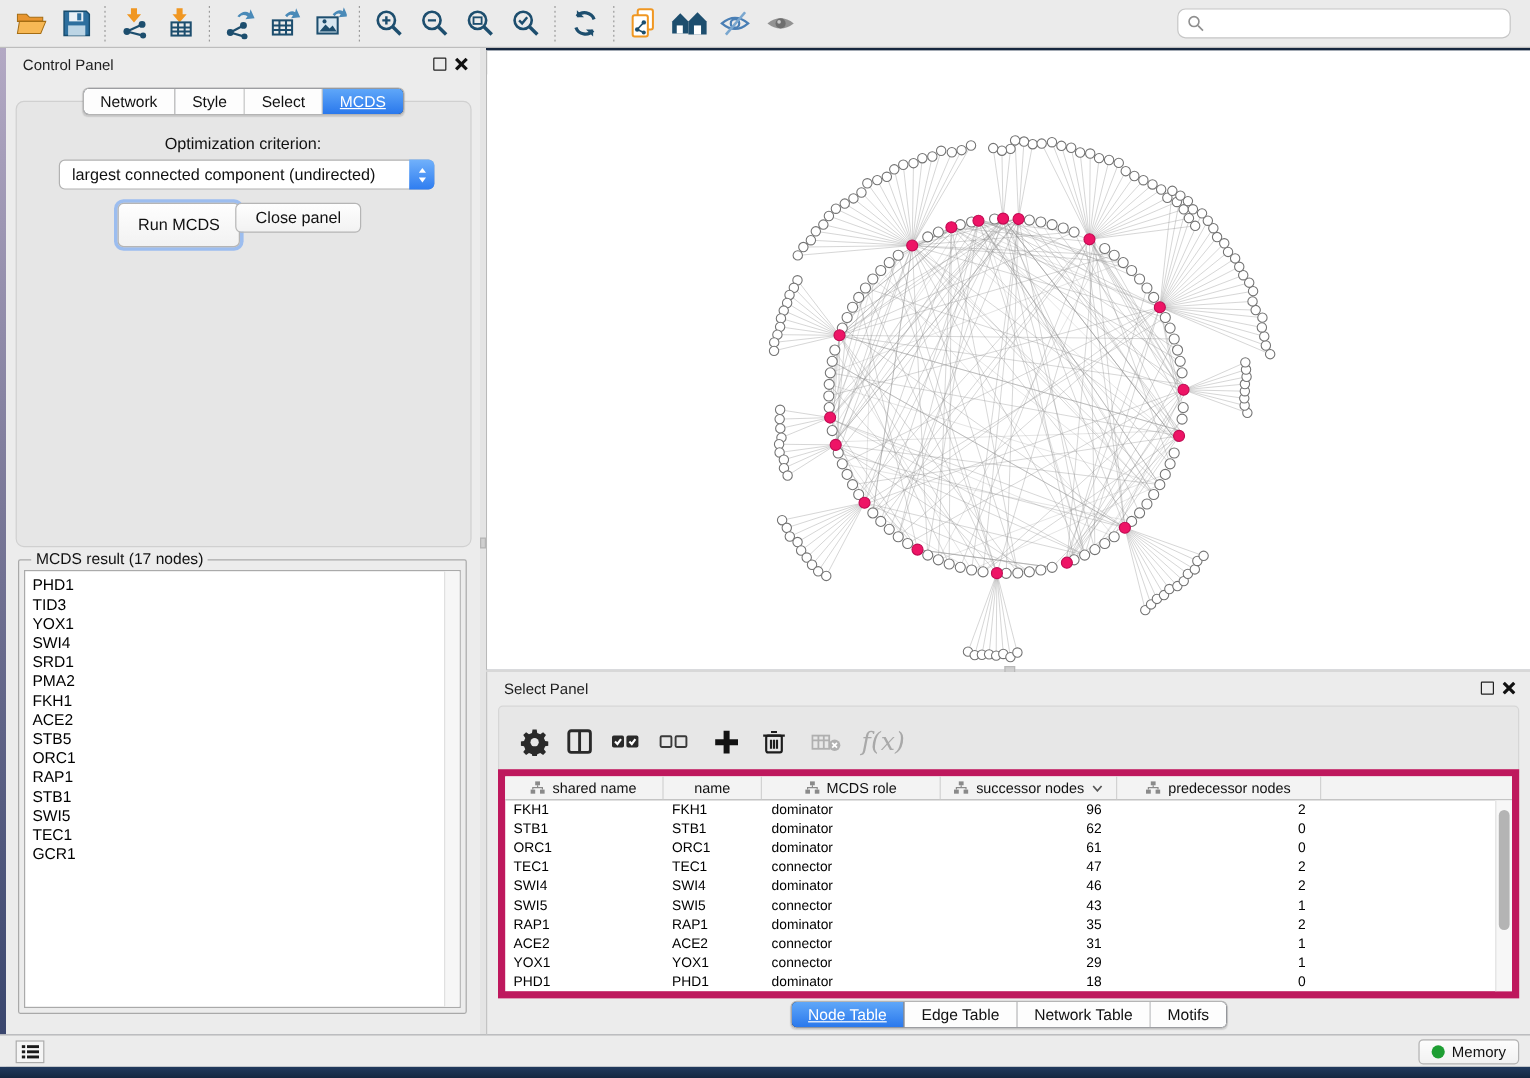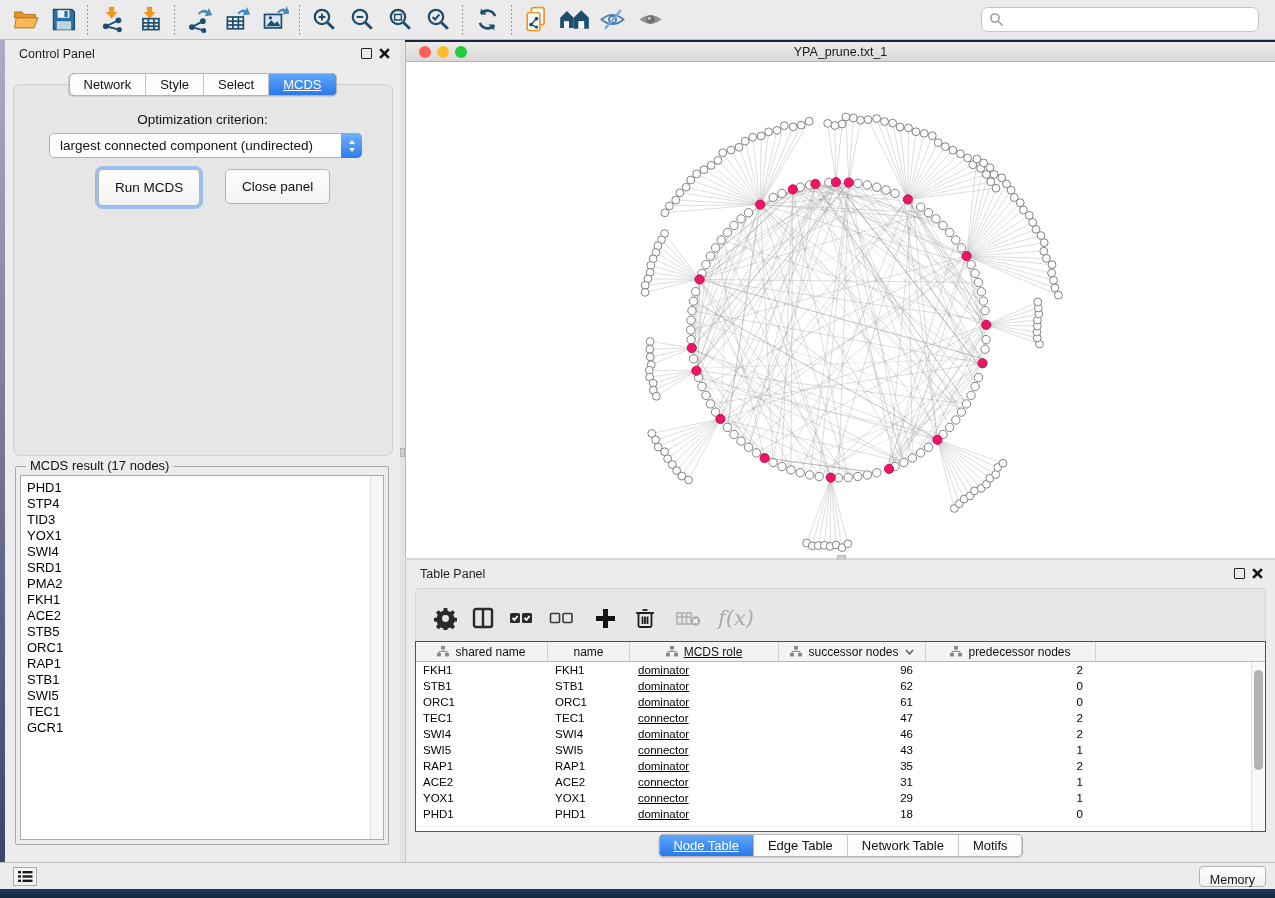--- a/index.html
+++ b/index.html
@@ -49,21 +49,21 @@
   #criterion { position:absolute; left:44px; top:93px; width:313px; height:25px; background:#fff;
     border:1px solid #b2b2b2; border-radius:5px; display:flex; align-items:center; }
   #criterion .val { flex:1; font-size:13.5px; padding-left:10px; color:#111; white-space:nowrap; }
   #criterion .stepper { width:21px; height:25px; margin:-1px -1px -1px 0;
     background:linear-gradient(#71b1fb,#2f7df0); border-radius:0 5px 5px 0;
     display:flex; align-items:center; justify-content:center; }
   .btn { background:linear-gradient(#fefefe,#f2f2f2); border:1px solid #b5b5b5; border-radius:5px;
     font-size:13.5px; color:#111; padding:3px 16px; font-family:"Liberation Sans",sans-serif; }
   #run-btn { position:absolute; left:93px; top:129px; height:37px;
     box-shadow:0 0 0 3px rgba(106,162,245,.6); }
-  #closep-btn { position:absolute; left:220px; top:129px; height:35px; }
+  #closep-btn { position:absolute; left:191px; top:129px; height:25px; }
 
   #mcds-box { position:absolute; left:10px; right:11px; top:426px; bottom:17px;
     border:1px solid #a9a9a9; border-radius:2px; }
   #mcds-legend { position:absolute; left:10px; top:-9px; background:#ececec; padding:0 4px;
     font-size:13px; color:#111; }
   #mcds-list { position:absolute; left:4px; right:4px; top:8px; bottom:4px; background:#fff;
     border:1px solid #aaa; overflow:hidden; }
   #mcds-list ul { list-style:none; padding:4px 0 0 6px; }
   #mcds-list li { font-size:13px; line-height:16px; color:#000; }
   #mcds-scroll { position:absolute; right:0; top:0; bottom:0; width:13px; background:#f6f6f6;
@@ -85,42 +85,42 @@
   #net-canvas svg { width:100%; height:100%; }
 
   
   #table-panel { left:405px; top:560px; right:0; height:302px; background:#ececec; border-left:1px solid #c4c4c4; }
   #tp-toolbar { position:absolute; left:9px; right:9px; top:28px; height:60px; background:#e7e7e7;
     border:1px solid #d6d6d6; border-radius:4px; display:flex; align-items:center; gap:15px; padding-left:18px; }
   .tpt-btn { background:none; border:none; display:flex; align-items:center; justify-content:center; height:30px; }
   #fx-label { font-family:"DejaVu Serif", serif; font-style:italic; font-size:21px; color:#a9a9a9; }
 
   #node-table { position:absolute; left:9px; right:9px; top:81px; bottom:30px; background:#fff;
-    border:1px solid #be185d; }
+    border:6px solid #be185d; }
   .t-head { display:flex; height:20px; background:#f3f3f3; border-bottom:1px solid #b9b9b9; }
   .t-hcell { display:flex; align-items:center; justify-content:center; gap:6px;
     border-right:1px solid #d2d2d2; font-size:12px; color:#111; overflow:hidden; }
   .t-row { display:flex; height:16px; }
   .t-cell { font-size:11.5px; color:#000; line-height:16px; white-space:nowrap; overflow:hidden; }
-  .c0{width:132px;} .c1{width:82px;} .c2{width:149px;text-decoration:underline;} .c3{width:147px;} .c4{width:170px;}
+  .c0{width:132px;} .c1{width:82px;} .c2{width:149px;} .c3{width:147px;} .c4{width:170px;}
   .cf{flex:1; border-right:none !important;}
   .t-cell.c0,.t-cell.c1{ padding-left:7px; }
   .t-cell.c2{ padding-left:8px; }
   .t-cell.num{ text-align:right; padding-right:13px; }
   #table-scroll { position:absolute; right:0; top:20px; bottom:0; width:14px; background:#f7f7f7; border-left:1px solid #e2e2e2; }
   #table-thumb { position:absolute; left:2px; right:2px; top:8px; height:100px; background:#b4b4b4; border-radius:5px; }
   #tp-tabs { position:absolute; bottom:5px; left:50%; transform:translateX(-50%); }
 
   
   #status-bar { left:0; bottom:9px; right:0; height:27px; background:#ececec; border-top:1px solid #bfbfbf; }
   #panels-btn { position:absolute; left:13px; top:4px; width:24px; height:19px; background:#f5f5f5;
     border:1px solid #ababab; display:flex; align-items:center; justify-content:center; }
   #memory-btn { position:absolute; right:9px; top:3px; height:21px; background:linear-gradient(#fdfdfd,#f1f1f1);
     border:1px solid #b3b3b3; border-radius:4px; display:flex; align-items:center; gap:6px;
-    padding:0 10px; font-size:12.5px; color:#111;flex-direction:column; }
+    padding:0 10px; font-size:12.5px; color:#111; }
   #memory-dot { width:11px; height:11px; border-radius:50%; }
 </style>
 </head>
 <body>
 
 <div id="app">
 
   <header id="toolbar" class="abs">
     <button class="tb-btn">
       <svg viewBox="0 0 32 32">
@@ -314,21 +314,20 @@
     </div>
     <div id="opt-label" class="abs">Optimization criterion:</div>
     <button id="run-btn" class="btn abs">Run MCDS</button>
     <button id="closep-btn" class="btn abs">Close panel</button>
 
     <fieldset id="mcds-box" class="abs">
       <span id="mcds-legend">MCDS result (17 nodes)</span>
       <div id="mcds-list">
         <ul id="mcds-ul">
             <li>PHD1</li>
-            <li>STP4</li>
             <li>TID3</li>
             <li>YOX1</li>
             <li>SWI4</li>
             <li>SRD1</li>
             <li>PMA2</li>
             <li>FKH1</li>
             <li>ACE2</li>
             <li>STB5</li>
             <li>ORC1</li>
             <li>RAP1</li>
@@ -340,26 +339,20 @@
         <div id="mcds-scroll"></div>
       </div>
     </fieldset>
   </aside>
 
   <div id="v-split" class="abs">
       <div class="grip"></div>
     </div>
 
   <section id="net-win" class="abs">
-    <div id="net-titlebar">
-      <span class="light" id="light-r" style="left: 13px; background: rgb(255, 95, 87);"></span>
-      <span class="light" id="light-y" style="left: 31px; background: rgb(254, 188, 46);"></span>
-      <span class="light" id="light-g" style="left: 49px; background: rgb(40, 200, 64);"></span>
-      <span id="net-title">YPA_prune.txt_1</span>
-    </div>
     <div id="net-canvas">
       <svg id="net-svg" viewBox="0 0 870 496" preserveAspectRatio="xMidYMid meet">
           <g>
             <line x1="293.92549212368556" y1="217.381018787801" x2="580.6831206393133" y2="258.3203368739388" stroke="#8E8E8E" stroke-width="0.7" opacity="0.42"></line>
             <line x1="293.92549212368556" y1="217.381018787801" x2="573.1456591652757" y2="220.42695913513208" stroke="#8E8E8E" stroke-width="0.7" opacity="0.42"></line>
             <line x1="293.92549212368556" y1="217.381018787801" x2="578.156221499678" y2="296.87336765838705" stroke="#8E8E8E" stroke-width="0.7" opacity="0.42"></line>
             <line x1="293.92549212368556" y1="217.381018787801" x2="385.42695913513205" y2="408.1456591652756" stroke="#8E8E8E" stroke-width="0.7" opacity="0.42"></line>
             <line x1="293.92549212368556" y1="217.381018787801" x2="286.26616051667605" y2="287.3178764485676" stroke="#8E8E8E" stroke-width="0.7" opacity="0.42"></line>
             <line x1="293.92549212368556" y1="217.381018787801" x2="315.5837056368972" y2="177.90330850670938" stroke="#8E8E8E" stroke-width="0.7" opacity="0.42"></line>
             <line x1="293.92549212368556" y1="217.381018787801" x2="442.6796631260612" y2="120.3168793606867" stroke="#8E8E8E" stroke-width="0.7" opacity="0.42"></line>
@@ -901,21 +894,21 @@
         </svg>
     </div>
   </section>
 
   <div id="h-split" class="abs">
       <div class="grip"></div>
     </div>
 
   <section id="table-panel" class="abs">
     <div class="panel-head">
-      <span class="panel-title">Table Panel</span>
+      <span class="panel-title">Select Panel</span>
       <span class="win-float" style="right:30px"></span>
       <svg class="win-close" style="right:12px; top:8px; position:absolute" width="11" height="11" viewBox="0 0 10 10">
           <g stroke="#111" stroke-width="2.4">
             <line x1="1" y1="1" x2="9" y2="9"></line>
             <line x1="9" y1="1" x2="1" y2="9"></line>
           </g>
         </svg>
     </div>
 
     <div id="tp-toolbar">

